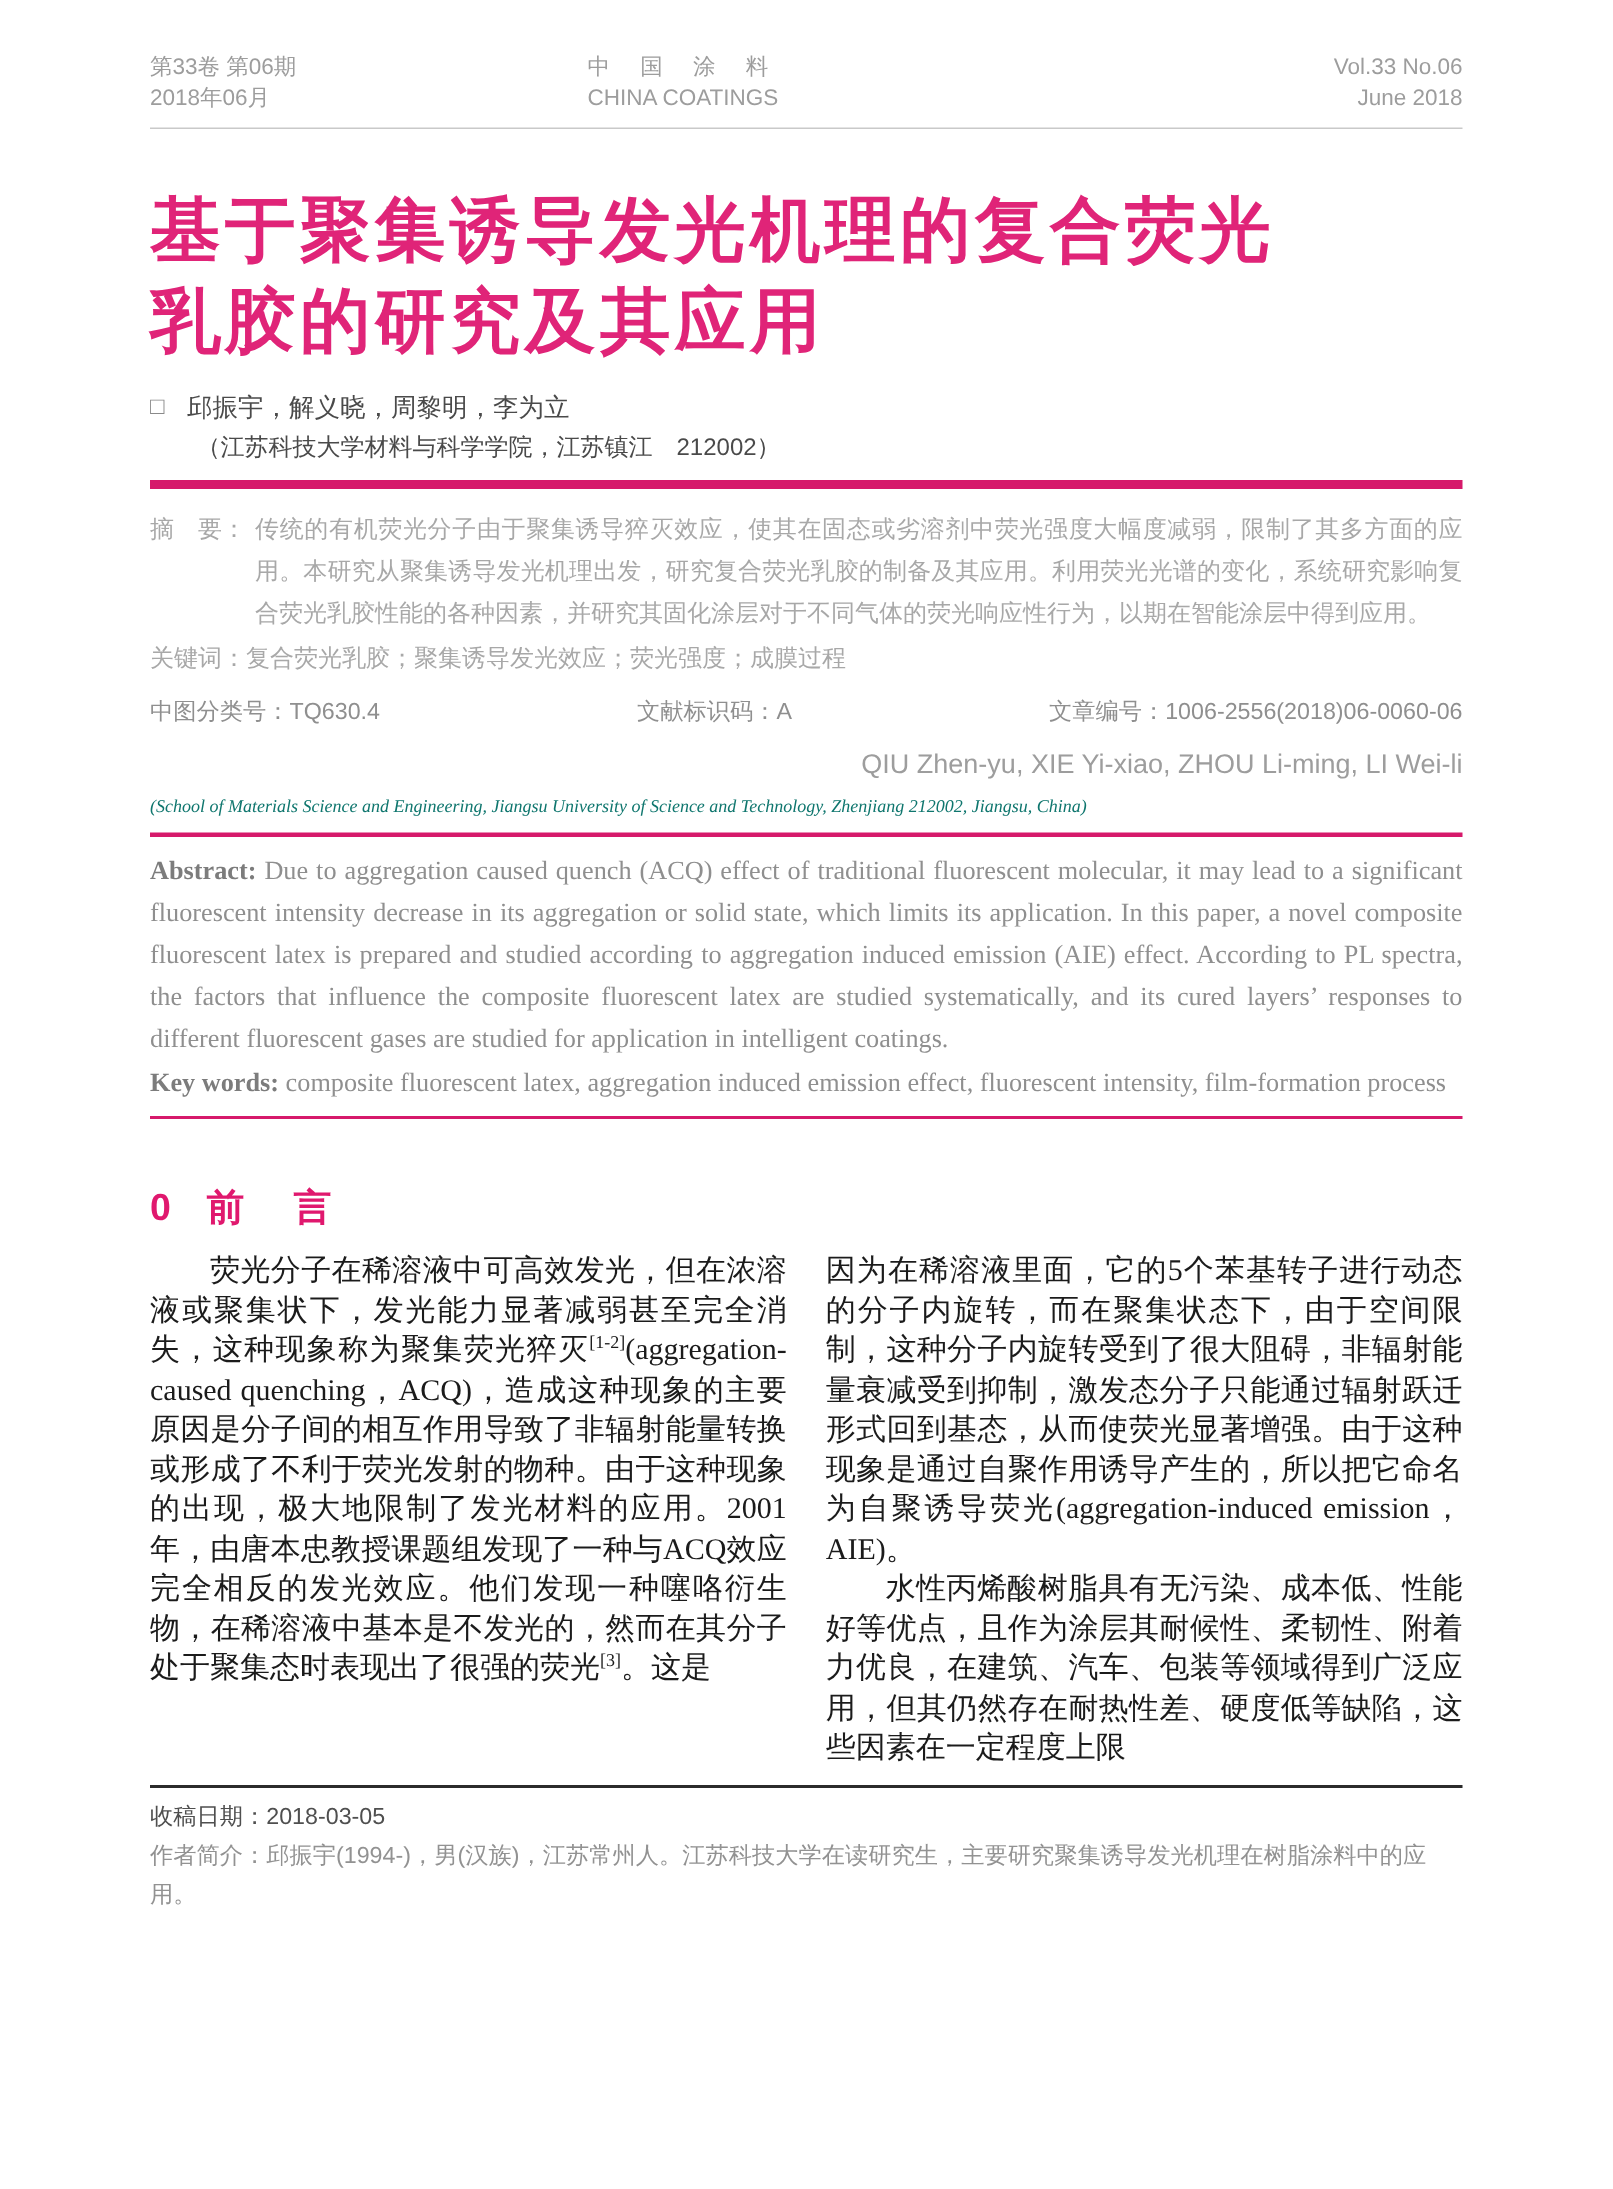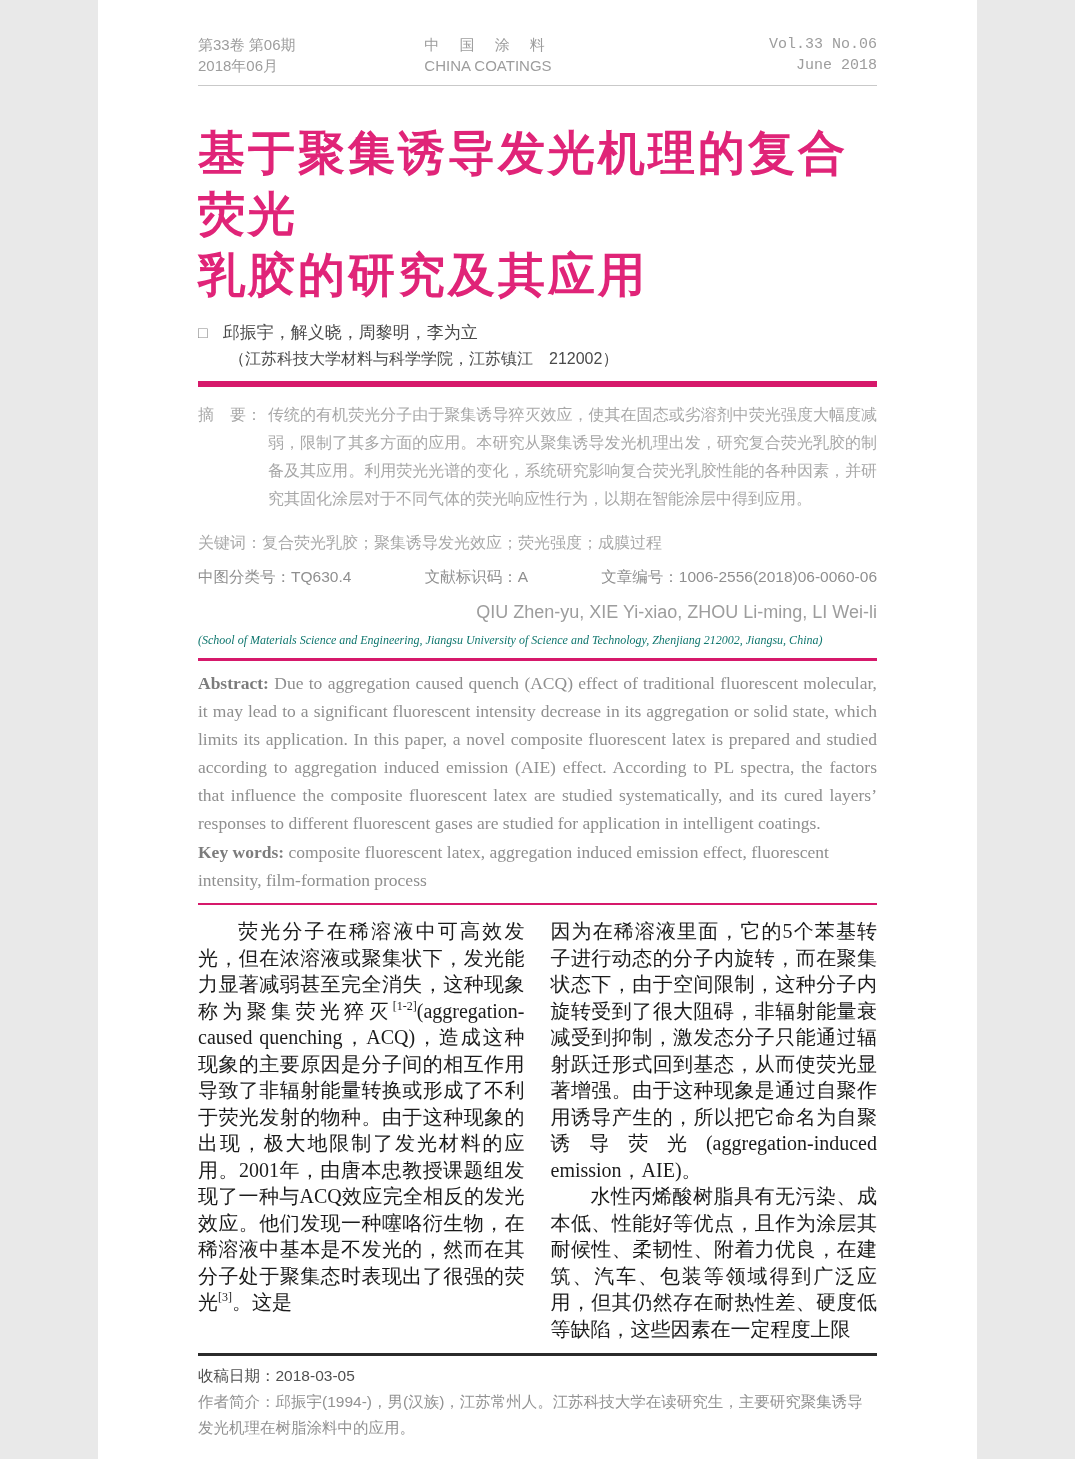--- a/index.html
+++ b/index.html
@@ -1,46 +1,46 @@
 <!DOCTYPE html>
 <html><head>
 <meta charset="utf-8">
 <style>
   * { margin:0; padding:0; box-sizing:border-box; }
   html,body { background:#e9e9e9; }
   .page {
-    width:879px; height:1459px; margin:0 auto; background:#ffffff;
+    width:1075px; height:1459px; margin:0 auto; background:#ffffff;
     position:relative; overflow:hidden;
     font-family:"Liberation Sans", sans-serif; color:#1c1c1c;
   }
   .content { padding:34px 100px 0 100px; }
 
   
   .journal-header { display:flex; align-items:flex-start; color:#9d9d9d;
     font-size:15px; line-height:21px; padding-bottom:9px; border-bottom:1.5px solid #c9c9c9; }
   .jh-col { flex:1; }
   .jh-center { text-align:left; }
-  .jh-right { text-align:right;font-family:Liberation Mono, monospace; }
+  .jh-right { text-align:right; }
   .jh-cn-name { letter-spacing:8px; }
   .doi-line { margin-top:6px; font-size:14.5px; color:#222;
     font-family:"Liberation Serif", serif; }
 
   
   .cn-title { margin-top:36px; font-size:47px; font-weight:bold; line-height:61px;
     letter-spacing:3px; color:#e02478; }
   .authors-line { margin-top:16px; font-size:17px; color:#4a4a4a; display:flex; align-items:center; }
   .author-marker { color:#8a8a8a; font-size:16px; margin-right:15px; }
   .affiliation-cn { margin-top:5px; margin-left:31px; font-size:16px; color:#4a4a4a; }
   .rule-thick { margin-top:11px; height:6px; background:#d6196b; }
 
   
   .abstract-cn { margin-top:14px; display:flex; color:#a8a8a8; font-size:16px;
     line-height:28px; text-align:justify; font-family:"Liberation Serif", serif; }
   .abstract-cn-label { flex:none; width:70px; }
-  .keywords-cn { margin-top:16px; color:#a8a8a8; font-size:16px; line-height:28px;
+  .keywords-cn { margin-top:2px; color:#a8a8a8; font-size:16px; line-height:28px;
     font-family:"Liberation Serif", serif; }
   .class-row { margin-top:10px; display:flex; justify-content:space-between;
     color:#8f8f8f; font-size:15.5px; }
 
   
   .en-title { margin-top:48px; font-size:33px; font-weight:bold; line-height:46px;
     color:#e02478; letter-spacing:0.3px; }
   .en-authors { margin-top:13px; font-size:18px; color:#9d9d9d; line-height:22px;text-align:right; }
   .en-affiliation { margin-top:5px; font-size:12px; font-style:italic; color:#0f766e;
     font-family:"Liberation Serif", serif; line-height:25px; }
@@ -123,20 +123,23 @@
 
     <div class="abstract-en">
       <span class="abstract-en-label">Abstract:</span><span> Due to aggregation caused quench (ACQ) effect of traditional fluorescent molecular, it may lead to a significant fluorescent intensity decrease in its aggregation or solid state, which limits its application. In this paper, a novel composite fluorescent latex is prepared and studied according to aggregation induced emission (AIE) effect. According to PL spectra, the factors that influence the composite fluorescent latex are studied systematically, and its cured layers’ responses to different fluorescent gases are studied for application in intelligent coatings.</span>
     </div>
     <div class="keywords-en">
       <span class="keywords-en-label">Key words:</span><span> composite fluorescent latex, aggregation induced emission effect, fluorescent intensity, film-formation process</span>
     </div>
 
     <div class="rule-thin2"></div>
 
+    <div class="section-head">
+      <span class="section-number">0</span><span class="section-title">前　言</span>
+    </div>
 
     <div class="columns">
       <div class="col">
         <p class="para-indent"><span>荧光分子在稀溶液中可高效发光，但在浓溶液或聚集状下，发光能力显著减弱甚至完全消失，这种现象称为聚集荧光猝灭</span><sup>[1-2]</sup><span>(aggregation-caused quenching，ACQ)，造成这种现象的主要原因是分子间的相互作用导致了非辐射能量转换或形成了不利于荧光发射的物种。由于这种现象的出现，极大地限制了发光材料的应用。2001年，由唐本忠教授课题组发现了一种与ACQ效应完全相反的发光效应。他们发现一种噻咯衍生物，在稀溶液中基本是不发光的，然而在其分子处于聚集态时表现出了很强的荧光</span><sup>[3]</sup><span>。这是</span></p>
       </div>
       <div class="col">
         <p>因为在稀溶液里面，它的5个苯基转子进行动态的分子内旋转，而在聚集状态下，由于空间限制，这种分子内旋转受到了很大阻碍，非辐射能量衰减受到抑制，激发态分子只能通过辐射跃迁形式回到基态，从而使荧光显著增强。由于这种现象是通过自聚作用诱导产生的，所以把它命名为自聚诱导荧光(aggregation-induced emission，AIE)。</p>
         <p class="para-indent">水性丙烯酸树脂具有无污染、成本低、性能好等优点，且作为涂层其耐候性、柔韧性、附着力优良，在建筑、汽车、包装等领域得到广泛应用，但其仍然存在耐热性差、硬度低等缺陷，这些因素在一定程度上限</p>
       </div>
     </div>

